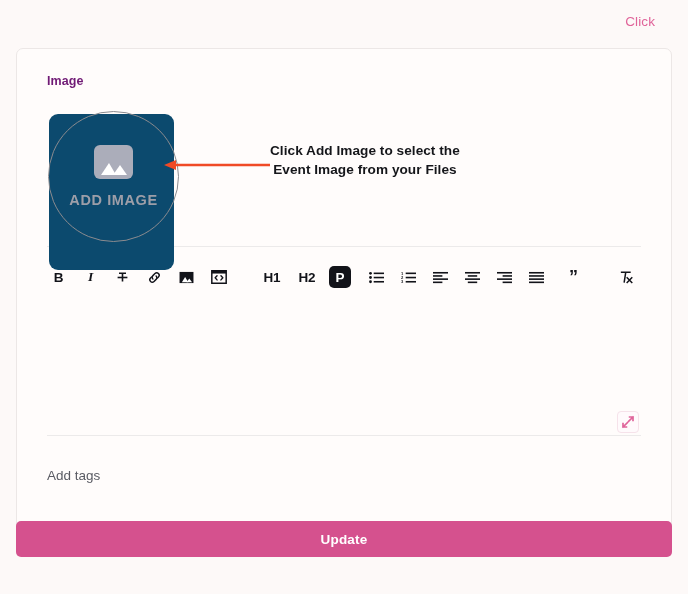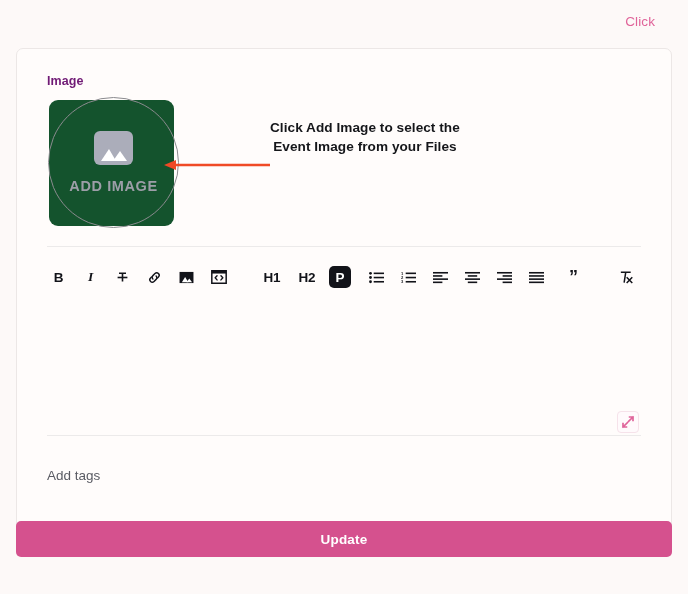--- a/index.html
+++ b/index.html
@@ -48,23 +48,23 @@
     color: #701a75;
     font-size: 12.5px;
     font-weight: bold;
     letter-spacing: .1px;
   }
   .label-image { padding-top: 25px; }
 
   
   .image-row { position: relative; height: 146px; margin-top: 12px; }
   .add-image-box {
-    position: absolute; left: 2px; top: 0;
-    width: 125px; height: 126px;
-    background: #14532d;
+    position: absolute; left: 2px; top: 14px;
+    width: 125px; height: 156px;
+    background: #0c4a6e;
     border-radius: 9px;
   }
   .add-image-circle {
     position: absolute; left: -1px; top: -3px;
     width: 131px; height: 131px;
     border: 1px solid #8b8b8f;
     border-radius: 50%;
     display: flex;
     flex-direction: column;
     align-items: center;
@@ -87,21 +87,21 @@
   }
 
   
   .anno-arrow {
     position: absolute;
     left: 160px; top: 159px;
     width: 110px; height: 12px;
   }
   .anno-text {
     position: absolute;
-    left: 270px; top: 118px;
+    left: 270px; top: 141px;
     color: #15161a;
     font-size: 13.6px;
     font-weight: bold;
     line-height: 19px;
     letter-spacing: .05px;
     white-space: pre-line;
     text-align: center;
   }
 
   .divider {

